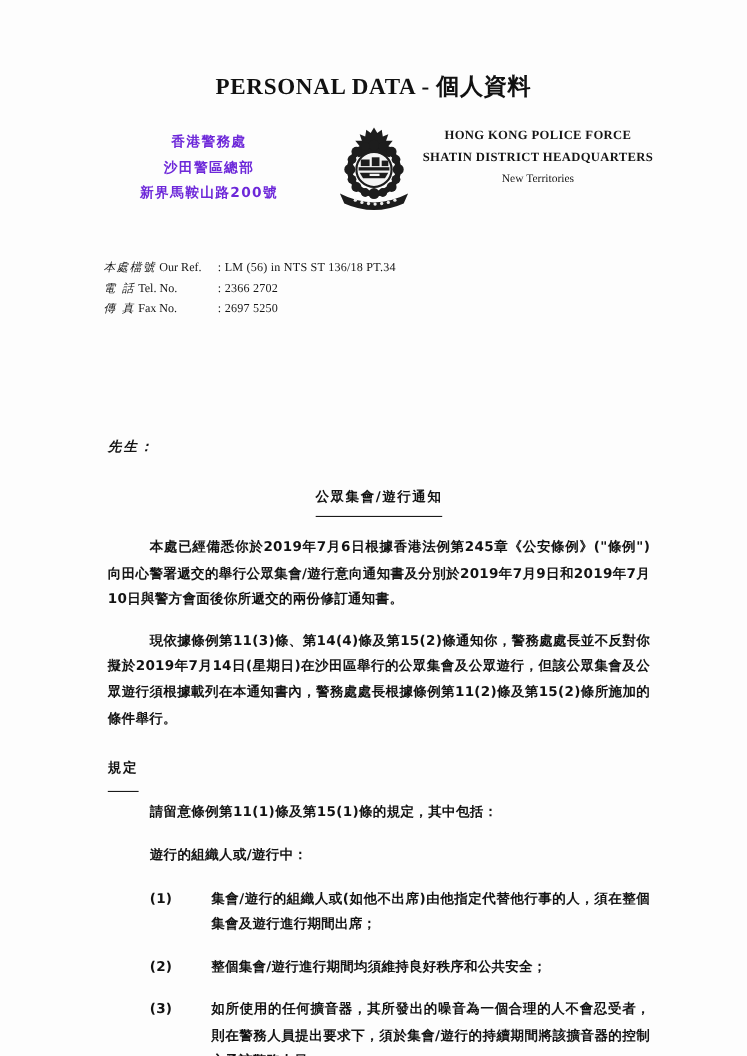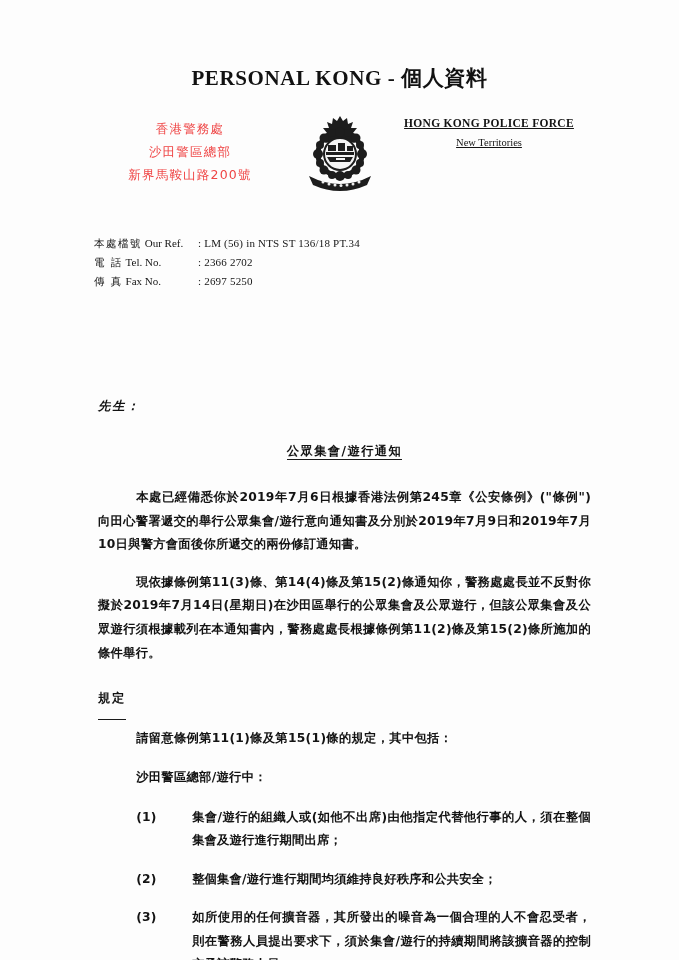--- a/index.html
+++ b/index.html
@@ -42,32 +42,31 @@
     justify-content: center;
     margin-top: 22px;
     padding: 0 46px;
   }
   .lh-col {
     flex: 0 0 215px;
     text-align: center;
   }
   .lh-col.zh {
     font-family: "DejaVu Sans", sans-serif;
-    font-weight: normal;
+    font-weight: bold;
     font-size: 12.5px;
     line-height: 1.85;
     letter-spacing: 1.2px;
-    color: #ef4444;
+    color: #6d28d9;
     padding-top: 3px;
   }
   .lh-col.en {
     font-size: 11.5px;
     line-height: 1.72;
     color: #141414;
-    text-decoration: underline;
   }
   .lh-col.en .en-bold {
     font-weight: bold;
     letter-spacing: 0.3px;
     font-size: 11.5px;
   }
   .lh-col.en .en-reg {
     font-size: 10.5px;
   }
   .crest {
@@ -90,20 +89,21 @@
     white-space: nowrap;
   }
   .ref-label {
     display: inline-block;
     min-width: 104px;
   }
   .ref-label .zh-l {
     font-family: "DejaVu Sans", sans-serif;
     letter-spacing: 1.5px;
     font-size: 10.5px;
+    font-style: italic;
   }
   .ref-value {
     font-size: 11px;
     letter-spacing: 0.2px;
   }
 
   
   .body-area {
     margin-top: 104px;
     padding: 0 88px 0 98px;
@@ -122,21 +122,21 @@
   }
 
   .subject {
     text-align: center;
     font-weight: bold;
     letter-spacing: 1.4px;
     margin: 0 0 22px 0;
   }
   .subject span {
     border-bottom: 1.3px solid #1a1a1a;
-    padding-bottom: 1px;
+    padding-bottom: 11px;
   }
 
   p.para {
     margin: 0 0 14px 0;
     text-indent: 3.1em;
     text-align: justify;
     font-weight: bold;
     letter-spacing: 0.25px;
   }
 
@@ -175,21 +175,21 @@
     flex: 1 1 auto;
     text-align: justify;
     line-height: 1.9;
   }
 </style>
 </head>
 <body>
 
 <div class="page">
 
-  <h1 class="doc-title">PERSONAL KONG - 個人資料</h1>
+  <h1 class="doc-title">PERSONAL DATA - 個人資料</h1>
 
   <div class="letterhead">
 
     <div class="lh-col zh">
       <div>香港警務處</div>
       <div>沙田警區總部</div>
       <div>新界馬鞍山路200號</div>
     </div>
 
     <div class="crest">
@@ -241,20 +241,21 @@
             <circle cx="38" cy="71.5" r="1.5"></circle>
           <circle cx="44" cy="71" r="1.5"></circle>
             <circle cx="50" cy="70" r="1.5"></circle>
           <circle cx="56" cy="68" r="1.5"></circle>
         </g>
       </svg>
     </div>
 
     <div class="lh-col en">
       <div class="en-bold">HONG KONG POLICE FORCE</div>
+      <div class="en-bold">SHATIN DISTRICT HEADQUARTERS</div>
       <div class="en-reg">New Territories</div>
     </div>
 
   </div>
 
   <div class="ref-block">
 
     <div class="ref-row">
       <span class="ref-label">
         <span class="zh-l">本處檔號</span>
@@ -290,21 +291,21 @@
     </div>
 
     <p class="para">本處已經備悉你於2019年7月6日根據香港法例第245章《公安條例》("條例")向田心警署遞交的舉行公眾集會/遊行意向通知書及分別於2019年7月9日和2019年7月10日與警方會面後你所遞交的兩份修訂通知書。</p>
     <p class="para">現依據條例第11(3)條、第14(4)條及第15(2)條通知你，警務處處長並不反對你擬於2019年7月14日(星期日)在沙田區舉行的公眾集會及公眾遊行，但該公眾集會及公眾遊行須根據載列在本通知書內，警務處處長根據條例第11(2)條及第15(2)條所施加的條件舉行。</p>
 
     <div class="section-head">
       <span>規定</span>
     </div>
 
     <div class="sub-para">請留意條例第11(1)條及第15(1)條的規定，其中包括：</div>
-    <div class="sub-para">沙田警區總部/遊行中：</div>
+    <div class="sub-para">遊行的組織人或/遊行中：</div>
 
     <ol class="clauses">
       <li>
         <span class="cl-num">(1)</span>
         <span class="cl-text">集會/遊行的組織人或(如他不出席)由他指定代替他行事的人，須在整個集會及遊行進行期間出席；</span>
       </li>
       <li>
         <span class="cl-num">(2)</span>
         <span class="cl-text">整個集會/遊行進行期間均須維持良好秩序和公共安全；</span>
       </li>

